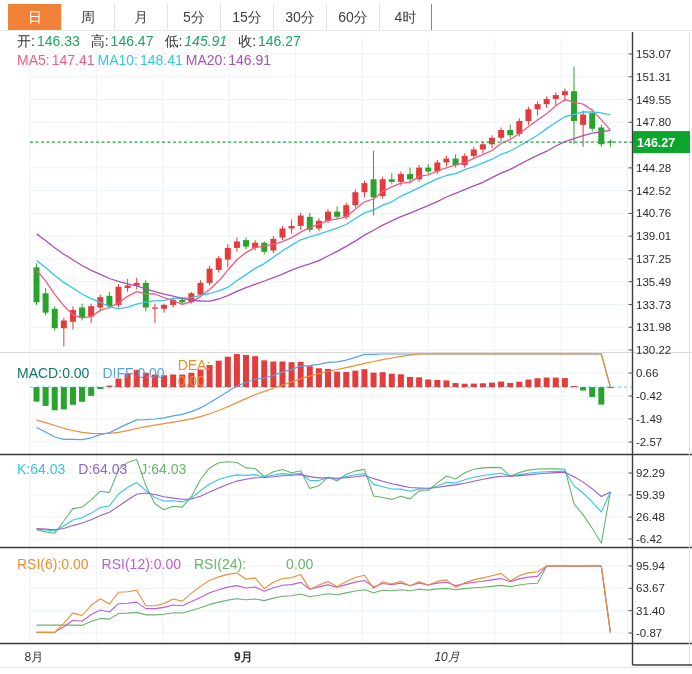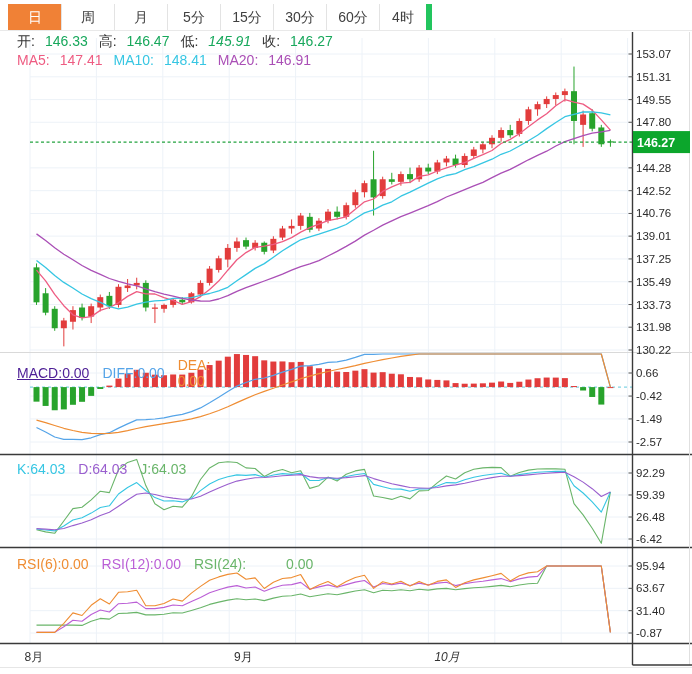--- a/index.html
+++ b/index.html
@@ -1,30 +1,30 @@
 <!DOCTYPE html>
 <html><head>
 <meta charset="utf-8">
 <style>
   html,body{margin:0;padding:0;background:#fff;}
   .app{position:relative;width:692px;height:674px;background:#fff;
        font-family:"Liberation Sans",sans-serif;overflow:hidden;}
   .tabbar{position:absolute;top:4px;left:8px;height:26px;display:flex;z-index:5;}
   .tab{width:53px;height:26px;line-height:26px;text-align:center;font-size:14px;
        color:#404040;background:#fff;border-left:1px solid #e3e3e3;cursor:pointer;box-sizing:border-box;}
-  .tab:last-child{border-right:6px solid #22c55e;}
+  .tab:last-child{border-right:1px solid #22c55e;}
   .tab.active{color:#fff;border-color:transparent;}
   .bar-border{position:absolute;top:30px;left:0;width:692px;height:0;border-top:1px solid #e9e9e9;z-index:4;}
   .legend{position:absolute;display:flex;align-items:center;font-size:14px;z-index:6;
           pointer-events:none;white-space:nowrap;}
   .legend .item{display:inline-flex;}
   .legend .lbl{color:#333;}
-  .legend .val{margin-left:10px;}
+  .legend .val{margin-left:2px;}
   .ohlc-row{top:33px;left:17px;gap:11px;}
-  .ma-row{top:52px;left:17px;gap:11px;}
+  .ma-row{top:52px;left:17px;gap:3px;}
   .macd-row{top:357px;left:17px;gap:13px;}
   .kdj-row{top:461px;left:17px;gap:13px;}
   .rsi-row{top:556px;left:17px;gap:13px;}
   #chart{position:absolute;top:30px;left:0;z-index:1;}
   .month-row{position:absolute;top:0;left:0;width:692px;height:556px;z-index:3;pointer-events:none;}
   .month-lbl{position:absolute;top:649px;font-size:12px;color:#333;}
 </style>
 </head>
 <body>
 
@@ -70,21 +70,21 @@
         <span>MA10:</span>
         <span class="val">148.41</span>
       </span>
     <span class="item" style="color: rgb(170, 79, 182); text-align: center;">
         <span>MA20:</span>
         <span class="val">146.91</span>
       </span>
   </div>
 
   <div class="legend macd-row">
-    <span class="item" style="color: #4c1d95; text-decoration: underline;">
+    <span class="item" style="color: #0f766e;">
         <span>MACD:</span>
         <span>0.00</span>
       </span>
     <span class="item" style="color: rgb(85, 164, 232);">
         <span>DIFF:</span>
         <span>0.00</span>
       </span>
     <span class="item" style="color: rgb(239, 141, 51); flex-direction: column;">
         <span>DEA:</span>
         <span>0.00</span>
@@ -425,17 +425,17 @@
         <text x="636" y="584.6666666666666" font-size="11.5" fill="#2b2b2b" font-family="Liberation Sans, sans-serif">31.40</text>
         <line x1="628.5" y1="603" x2="633" y2="603" stroke="#555" stroke-width="1"></line>
         <text x="636" y="607" font-size="11.5" fill="#2b2b2b" font-family="Liberation Sans, sans-serif">-0.87</text>
         <rect x="633" y="101.0875273522974" width="57" height="22" fill="#0ca62c"></rect>
         <text x="637" y="116.5875273522974" font-size="12.5" fill="#fff" font-weight="bold" font-family="Liberation Sans, sans-serif">146.27</text>
       </g>
     </svg>
 
   <div class="month-row">
     <span class="month-lbl" style="left: 24.5px;">8月</span>
-    <span class="month-lbl" style="left: 234.03px;">9月</span>
+    <span class="month-lbl" style="left: 234.03px; font-weight: bold;">9月</span>
     <span class="month-lbl" style="left: 434.45px; font-style: italic;">10月</span>
   </div>
 
 </div>
 
 </body></html>

